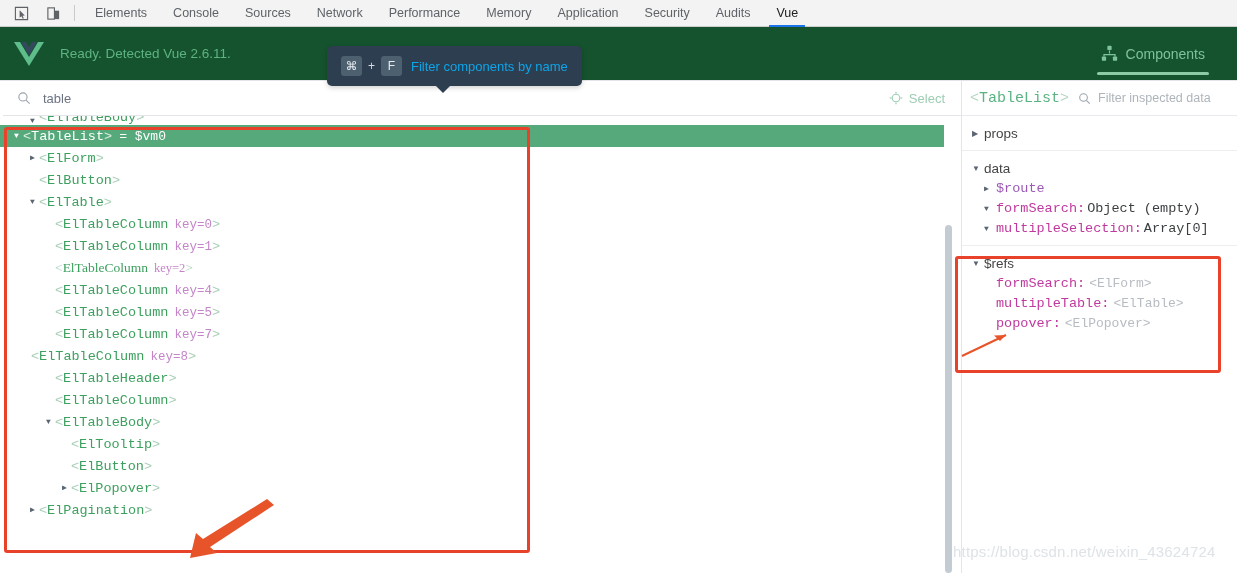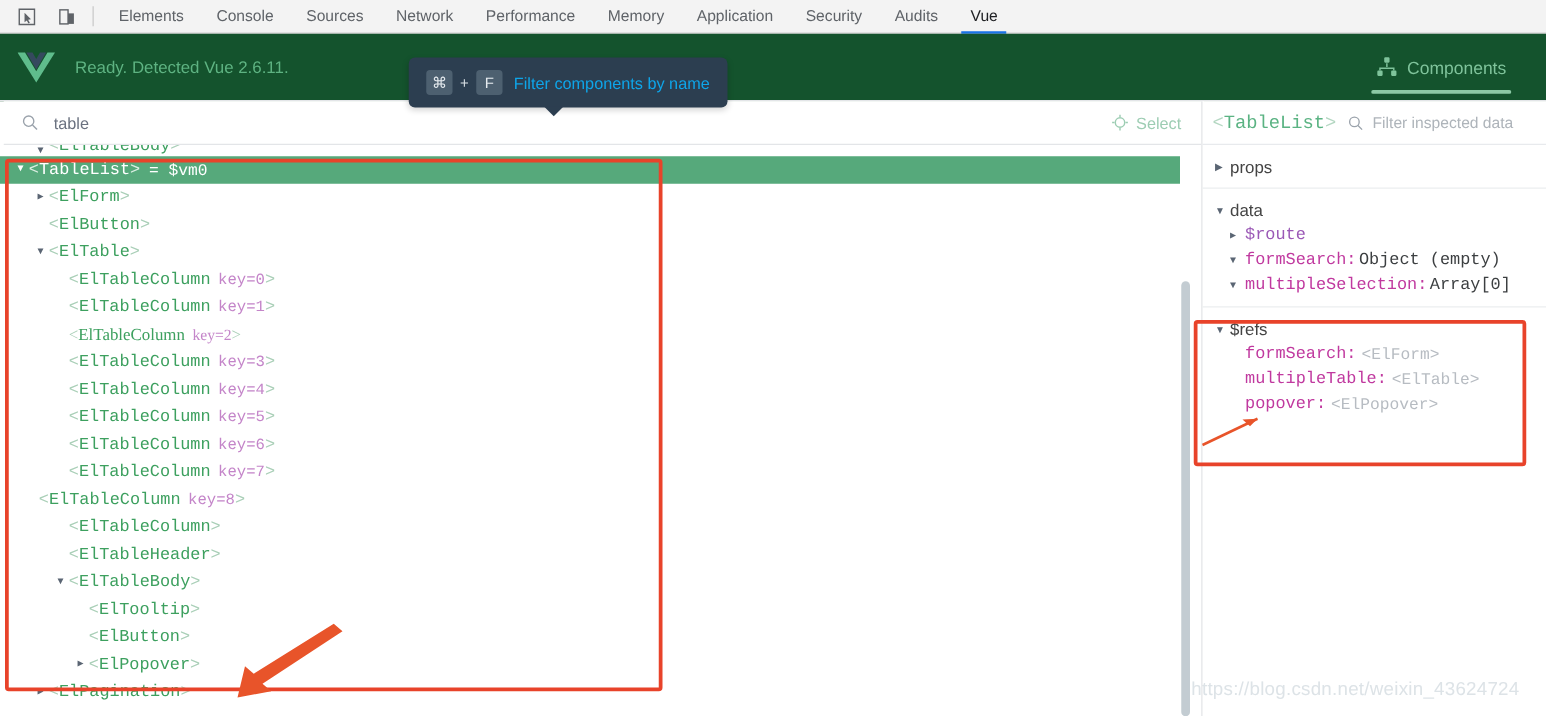--- a/index.html
+++ b/index.html
@@ -393,49 +393,41 @@
       <div class="tree-row" style="padding-left: 42px;">
         <span class="arrow spacer">▶</span>
         <span class="tag"><span class="br">&lt;</span><span>ElTableColumn</span><span class="keyattr">key=1</span><span class="br">&gt;</span></span>
       </div>
       <div class="tree-row" style="padding-left: 42px; font-family: Liberation Serif, serif;">
         <span class="arrow spacer">▶</span>
         <span class="tag"><span class="br">&lt;</span><span>ElTableColumn</span><span class="keyattr">key=2</span><span class="br">&gt;</span></span>
       </div>
       <div class="tree-row" style="padding-left: 42px;">
         <span class="arrow spacer">▶</span>
-        <span class="tag"><span class="br">&lt;</span><span>ElTableColumn</span><span class="keyattr">key=3</span><span class="br">&gt;</span></span>
-      </div>
-      <div class="tree-row" style="padding-left: 42px;">
-        <span class="arrow spacer">▶</span>
         <span class="tag"><span class="br">&lt;</span><span>ElTableColumn</span><span class="keyattr">key=4</span><span class="br">&gt;</span></span>
       </div>
       <div class="tree-row" style="padding-left: 42px;">
         <span class="arrow spacer">▶</span>
         <span class="tag"><span class="br">&lt;</span><span>ElTableColumn</span><span class="keyattr">key=5</span><span class="br">&gt;</span></span>
       </div>
       <div class="tree-row" style="padding-left: 42px;">
         <span class="arrow spacer">▶</span>
-        <span class="tag"><span class="br">&lt;</span><span>ElTableColumn</span><span class="keyattr">key=6</span><span class="br">&gt;</span></span>
-      </div>
-      <div class="tree-row" style="padding-left: 42px;">
-        <span class="arrow spacer">▶</span>
         <span class="tag"><span class="br">&lt;</span><span>ElTableColumn</span><span class="keyattr">key=7</span><span class="br">&gt;</span></span>
       </div>
       <div class="tree-row" style="padding-left: 18px;">
         <span class="arrow spacer">▶</span>
         <span class="tag"><span class="br">&lt;</span><span>ElTableColumn</span><span class="keyattr">key=8</span><span class="br">&gt;</span></span>
       </div>
       <div class="tree-row" style="padding-left: 42px;">
         <span class="arrow spacer">▶</span>
+        <span class="tag"><span class="br">&lt;</span><span>ElTableHeader</span><span class="br">&gt;</span></span>
+      </div>
+      <div class="tree-row" style="padding-left: 42px;">
+        <span class="arrow spacer">▶</span>
         <span class="tag"><span class="br">&lt;</span><span>ElTableColumn</span><span class="br">&gt;</span></span>
-      </div>
-      <div class="tree-row" style="padding-left: 42px;">
-        <span class="arrow spacer">▶</span>
-        <span class="tag"><span class="br">&lt;</span><span>ElTableHeader</span><span class="br">&gt;</span></span>
       </div>
       <div class="tree-row" style="padding-left: 42px;">
         <span class="arrow">▼</span>
         <span class="tag"><span class="br">&lt;</span><span>ElTableBody</span><span class="br">&gt;</span></span>
       </div>
       <div class="tree-row" style="padding-left: 58px;">
         <span class="arrow spacer">▶</span>
         <span class="tag"><span class="br">&lt;</span><span>ElTooltip</span><span class="br">&gt;</span></span>
       </div>
       <div class="tree-row" style="padding-left: 58px;">

